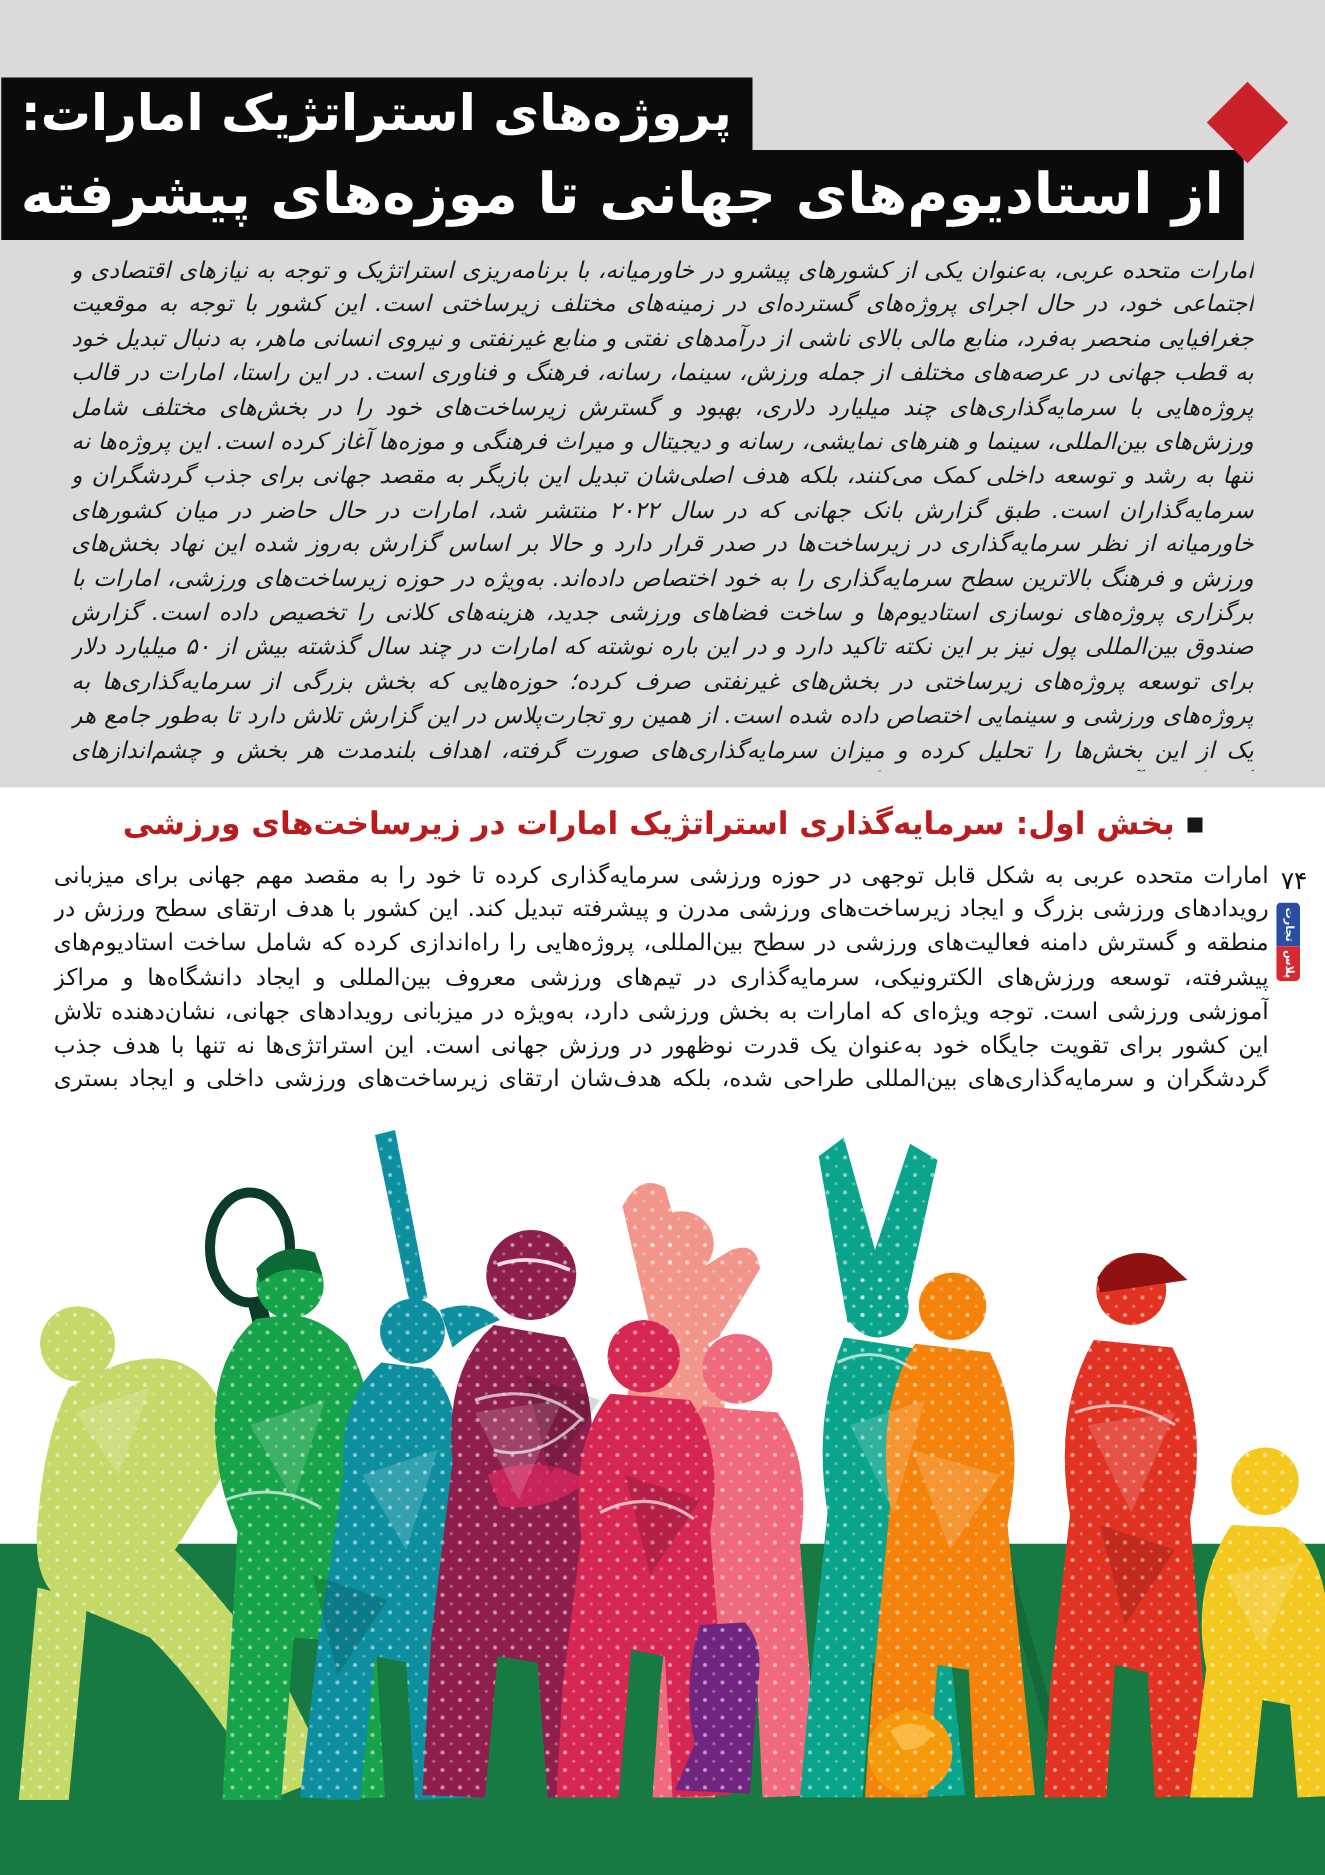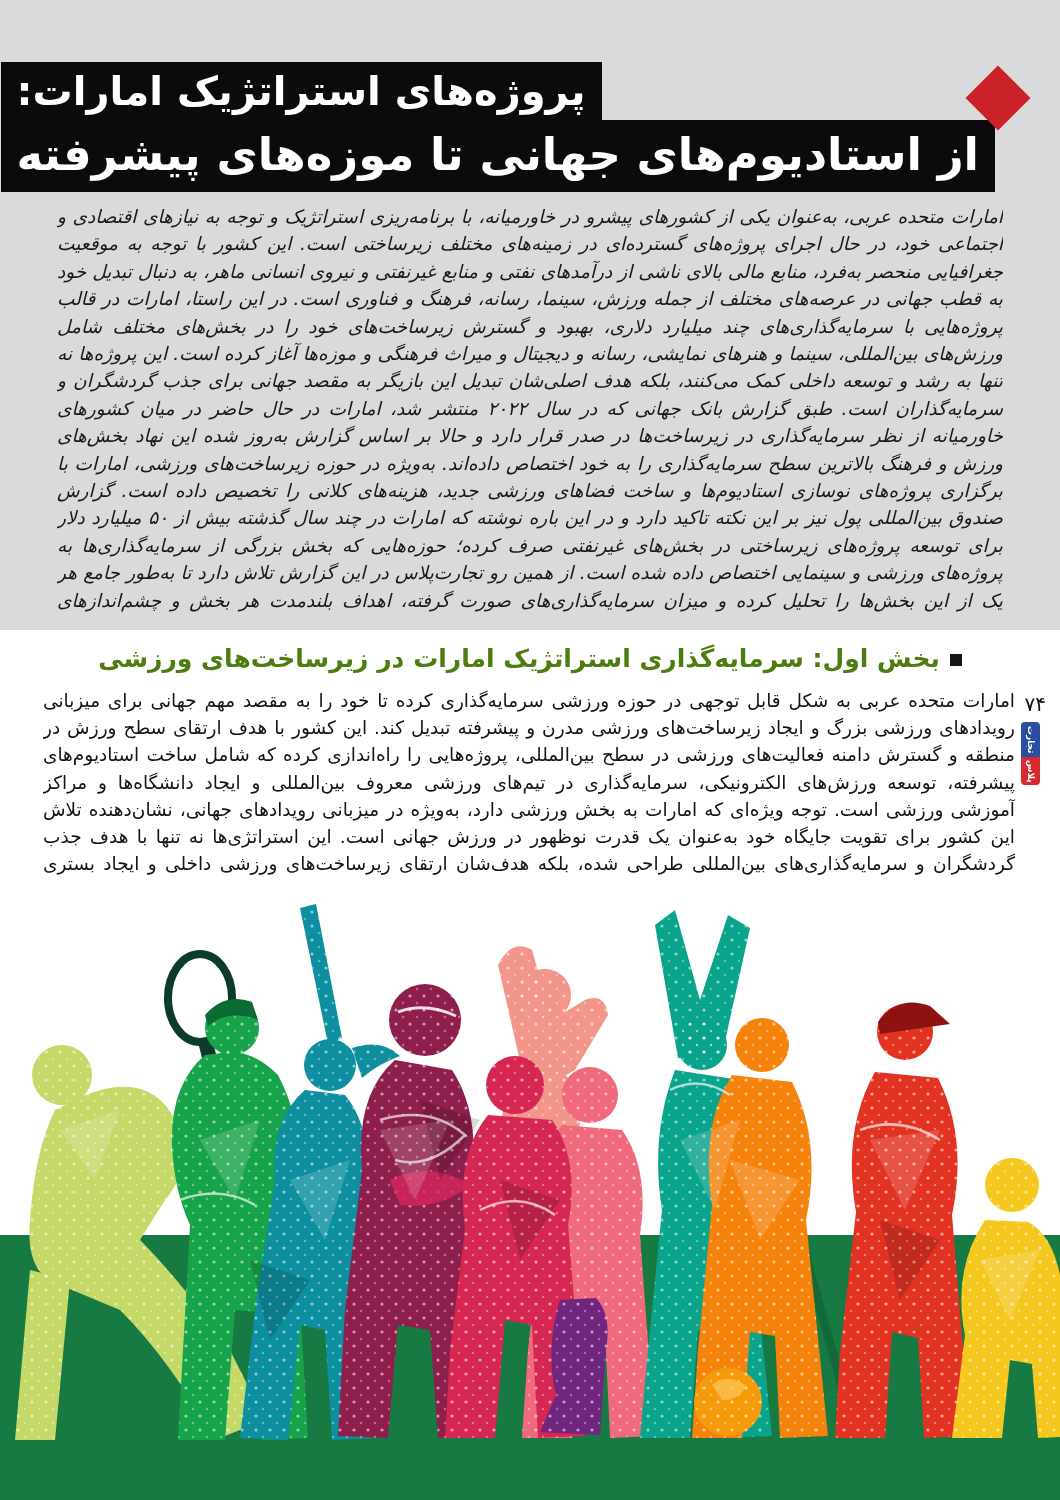--- a/index.html
+++ b/index.html
@@ -31,21 +31,21 @@
   }
   
   .intro-par {
     position:absolute; top:203px; right:57px; width:946px; max-height:414px;
     overflow:hidden; font-style:italic; font-size:18.5px; line-height:27.4px;
     color:#191919; text-align:justify; direction:rtl;
   }
   
   .section-heading {
     position:absolute; top:640px; left:0; width:1060px;
-    text-align:center; color:#4d7c0f; font-weight:bold; font-size:25px; line-height:38px;
+    text-align:center; color:#b91c1c; font-weight:bold; font-size:25px; line-height:38px;
     direction:rtl;
   }
   .section-heading .bullet {
     display:inline-block; width:12px; height:12px; background:#161616;
     margin-left:10px; vertical-align:middle;
   }
   
   .body-par {
     position:absolute; top:687px; right:45px; width:972px; max-height:192px;
     overflow:hidden; font-size:18.5px; line-height:27.2px; color:#141414;

